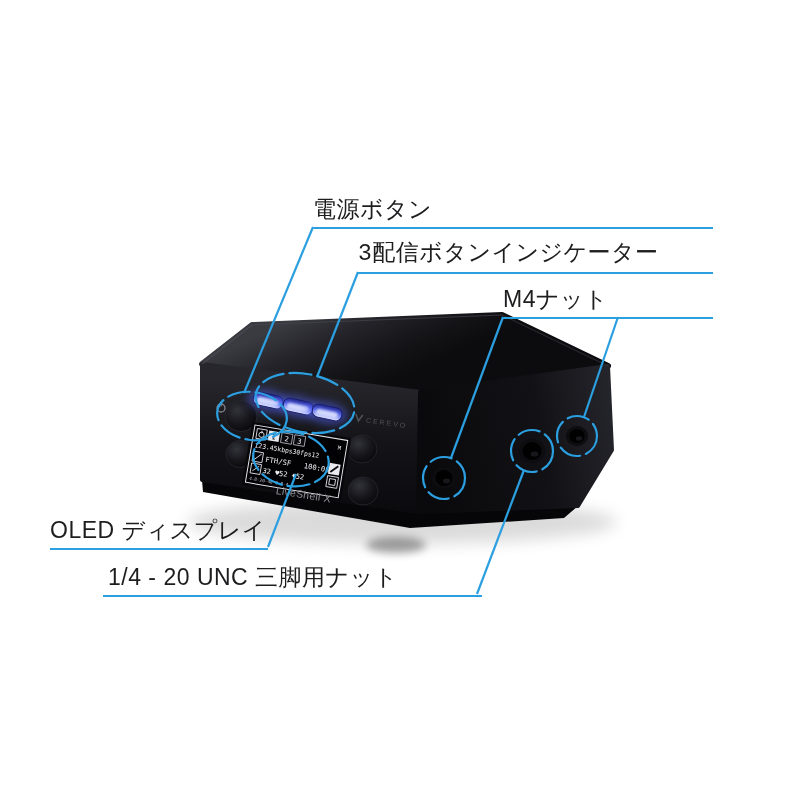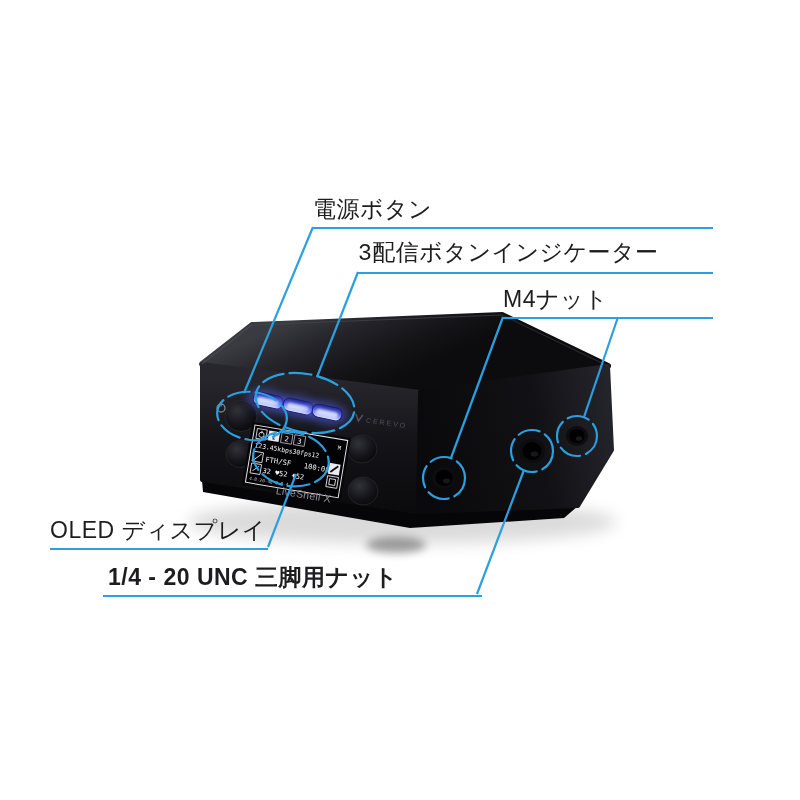--- a/index.html
+++ b/index.html
@@ -18,21 +18,21 @@
     padding-bottom:5px;
     letter-spacing:0.5px;
     white-space:nowrap;
   }
   .r{text-align:left;}
   .l{text-align:left;}
   #lbl-power  {left:313px;top:196px;width:400px;}
   #lbl-stream {left:358px;top:241px;width:355px;font-family:Liberation Mono, monospace;}
   #lbl-m4     {left:503px;top:286px;width:210px;}
   #lbl-oled   {left:50px; top:517px;width:218px;}
-  #lbl-tripod {left:103px;top:564px;width:374px;padding-left:5px;font-weight:bold;}
+  #lbl-tripod {left:103px;top:564px;width:374px;padding-left:5px;}
   .ann{stroke:#2b9fe0;stroke-width:2.2;fill:none;}
   .dash{stroke-dasharray:22 6;stroke-linecap:round;}
   .oledtx{font-family:"DejaVu Sans Mono","Liberation Mono",monospace;fill:#f2f2f6;}
 </style>
 </head>
 <body>
 
 <div id="stage">
 
 <svg width="800" height="800" viewBox="0 0 800 800">

